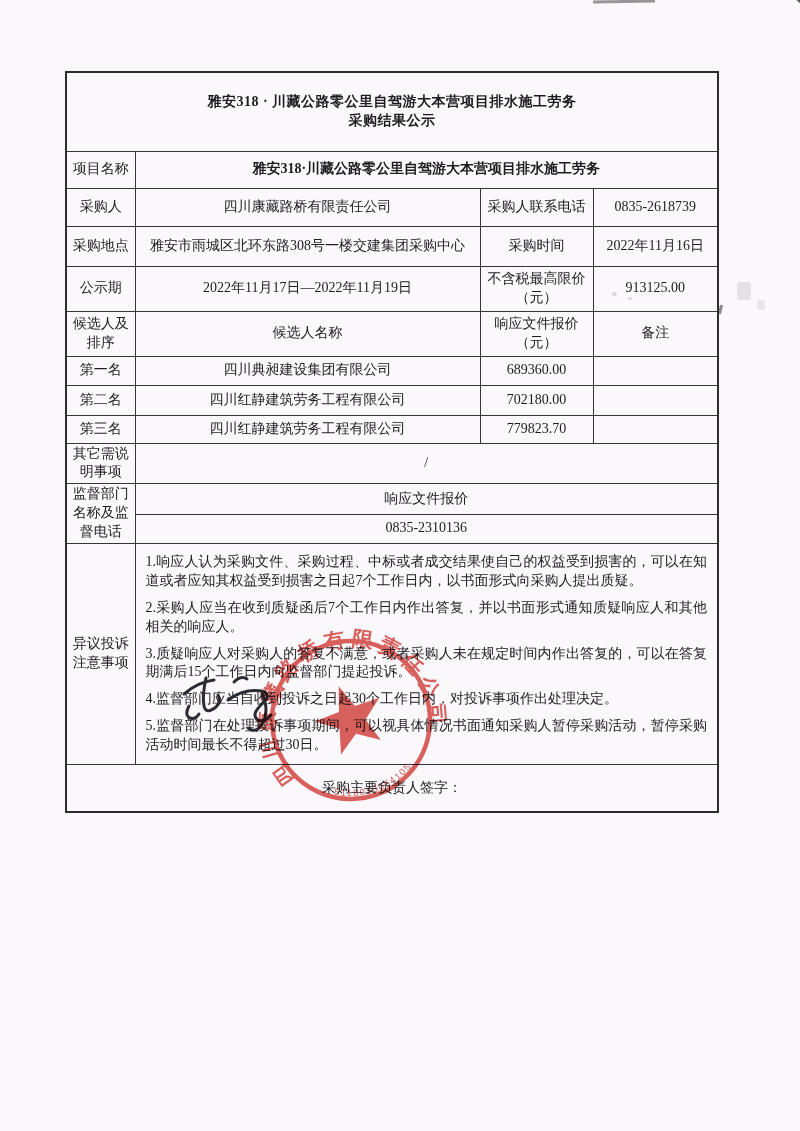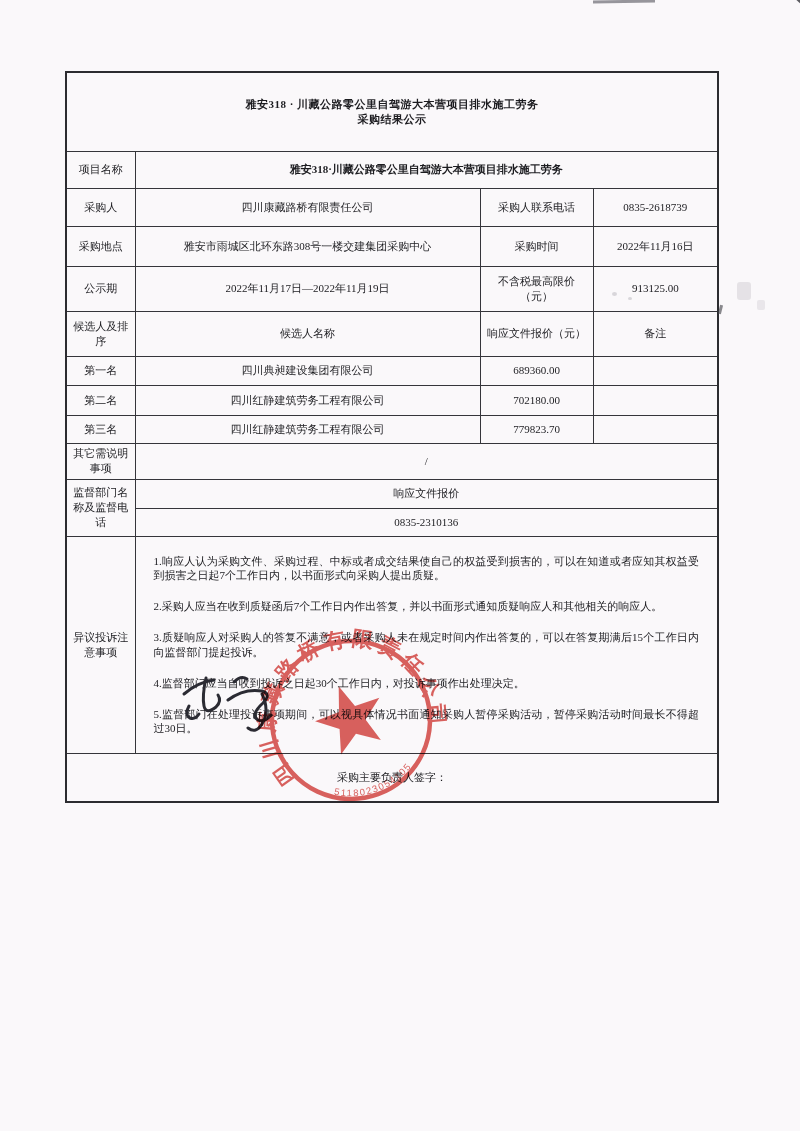--- a/index.html
+++ b/index.html
@@ -16,21 +16,21 @@
   
   table.doc{
     position:absolute;left:65px;top:71px;
     width:652px;
     border-collapse:collapse;
     table-layout:fixed;
     background:transparent;
   }
   table.doc td{
     border:1.7px solid #35353a;
-    font-size:11px;
+    font-size:14px;
     text-align:center;
     vertical-align:middle;
     padding:1px 2px;
     overflow:hidden;
     line-height:1.35;
   }
   table.doc{border:2.2px solid #2c2c30;}
 
   tr.r-title{height:79px;}
   tr.r-proj{height:37px;}
@@ -48,21 +48,21 @@
   tr.r-sign{height:48px;}
 
   td.title-cell{font-weight:700;font-size:20px;line-height:31px;letter-spacing:.5px;}
   td.bold-val{font-weight:700;}
   td.lbl{padding:1px 3px;}
   td.obj-cell{
     text-align:left;vertical-align:top;
     padding:3px 8px 2px 9px;
     line-height:21px;
   }
-  td.obj-cell p{margin:16px;text-align:justify;}
+  td.obj-cell p{margin:8px;text-align:justify;}
   td.sign-cell{text-align:left;padding-left:9px;vertical-align:middle;}
 
   
   .stamp{
     position:absolute;left:251px;top:620px;width:200px;height:200px;
     pointer-events:none;opacity:.82;mix-blend-mode:multiply;
   }
   .signature{
     position:absolute;left:170px;top:660px;width:140px;height:92px;
     pointer-events:none;

